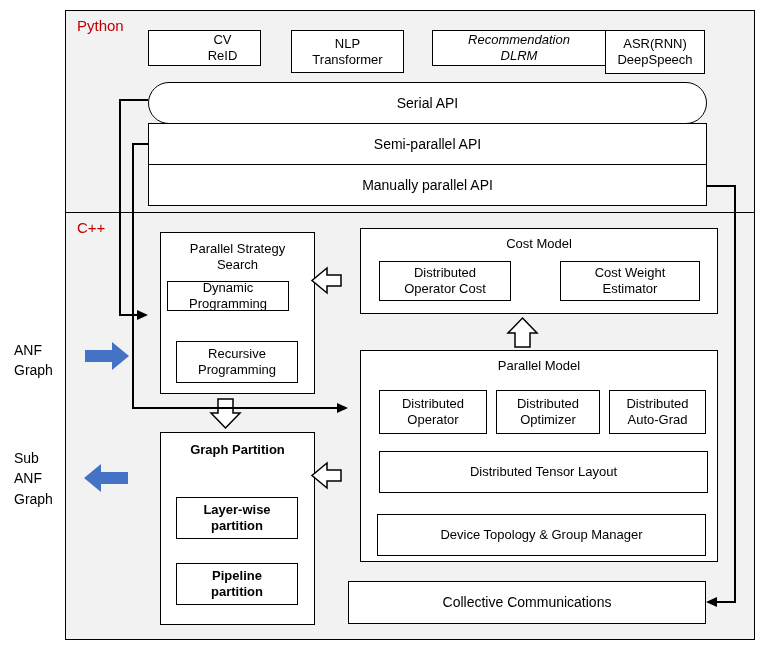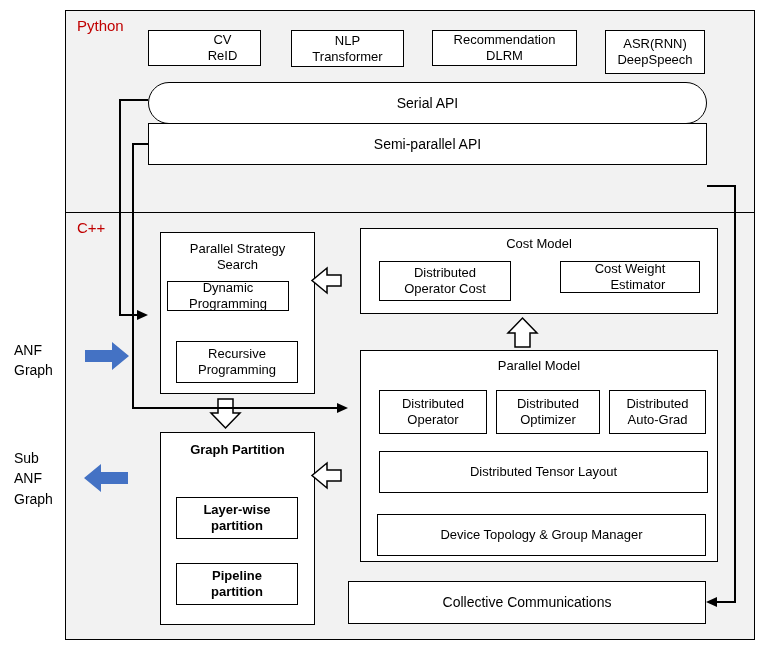--- a/index.html
+++ b/index.html
@@ -30,50 +30,51 @@
   <div class="section" style="left: 65px; top: 10px; width: 690px; height: 203px; background-color: rgb(242, 242, 242);"></div>
   <div class="section" style="left: 65px; top: 212px; width: 690px; height: 428px; background-color: rgb(242, 242, 242);"></div>
 
   <div class="red-label" style="left: 77px; top: 17px; color: rgb(192, 0, 0);">Python</div>
   <div class="red-label" style="left: 77px; top: 219px; color: rgb(192, 0, 0);">C++</div>
 
   <div class="box app-box" style="left:148px; top:30px; width:113px; height:36px;padding-left:36px;">
     <span>CV</span>
     <span>ReID</span>
   </div>
-  <div class="box app-box" style="left:291px; top:30px; width:113px; height:37px;">
+  <div class="box app-box" style="left:291px; top:30px; width:113px; height:43px;">
     <span>NLP</span>
     <span>Transformer</span>
   </div>
-  <div class="box app-box" style="left:432px; top:30px; width:145px; height:36px;">
+  <div class="box app-box" style="left:432px; top:30px; width:174px; height:36px;font-style:italic;">
     <span>Recommendation</span>
     <span>DLRM</span>
   </div>
   <div class="box app-box" style="left:605px; top:30px; width:100px; height:44px;">
     <span>ASR(RNN)</span>
     <span>DeepSpeech</span>
   </div>
 
   <div class="box" style="left:148px; top:82px; width:559px; height:42px; font-size:14px;border-radius:21px;">Serial API</div>
   <div class="box" style="left:148px; top:123px; width:559px; height:42px; font-size:14px;">Semi-parallel API</div>
+  <div class="box" style="left:148px; top:164px; width:559px; height:42px; font-size:14px;">Manually parallel API</div>
 
   <div class="container-box" style="left:148px; top:232px; width:155px; height:162px;">
     <div class="container-title" style="top:8px;">Parallel Strategy
 Search</div>
     <div class="box" style="left:6px; top:48px; width:122px; height:30px;">Dynamic
 Programming</div>
     <div class="box" style="left:15px; top:108px; width:122px; height:42px;">Recursive
 Programming</div>
   </div>
 
   <div class="container-box" style="left:348px; top:228px; width:358px; height:86px;padding-left:48px;">
     <div class="container-title" style="top:7px;">Cost Model</div>
     <div class="box" style="left:18px; top:32px; width:132px; height:40px;">Distributed
 Operator Cost</div>
-    <div class="box" style="left:199px; top:32px; width:140px; height:32px;text-align:right;">Cost Weight
+    <div class="box" style="left:199px; top:32px; width:140px; height:40px;">Cost Weight
 Estimator</div>
   </div>
 
   <div class="container-box" style="left:348px; top:350px; width:358px; height:212px;">
     <div class="container-title" style="top:7px;">Parallel Model</div>
     <div class="box" style="left:18px; top:39px; width:108px; height:44px;">Distributed
 Operator</div>
     <div class="box" style="left:135px; top:39px; width:104px; height:44px;">Distributed
 Optimizer</div>
     <div class="box" style="left:248px; top:39px; width:97px; height:44px;">Distributed

